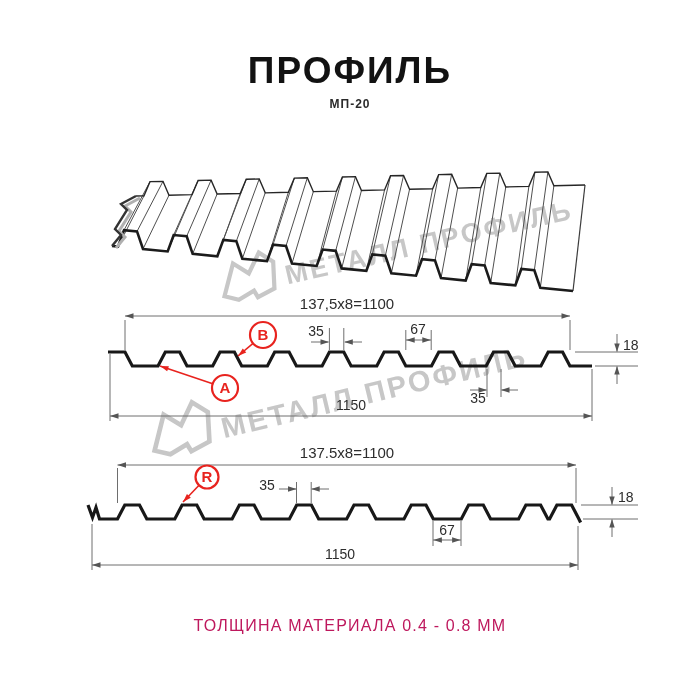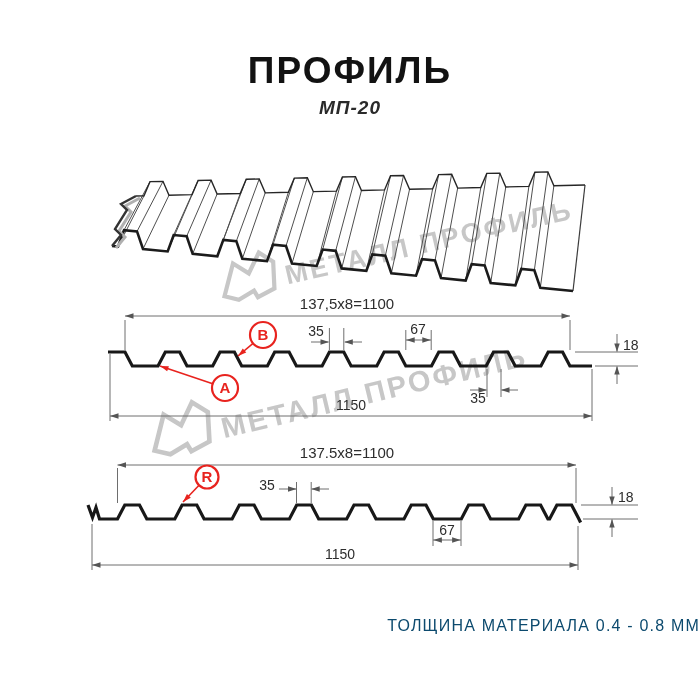--- a/index.html
+++ b/index.html
@@ -6,25 +6,25 @@
   .canvas{
     position:relative;width:700px;height:700px;background:#ffffff;overflow:hidden;
     font-family:"Liberation Sans","DejaVu Sans",sans-serif;
   }
   .title{
     position:absolute;top:50px;left:0;width:700px;text-align:center;
     font-size:37px;font-weight:700;letter-spacing:2px;color:#121212;
   }
   .subtitle{
     position:absolute;top:97px;left:0;width:700px;text-align:center;
-    font-size:19px;font-weight:600;letter-spacing:1px;color:#2a2a2a;font-style:italic;
+    font-size:12px;font-weight:600;letter-spacing:1px;color:#2a2a2a;
   }
   .footer{
-    position:absolute;top:617px;left:0;width:700px;text-align:right;
-    font-size:16px;font-weight:500;letter-spacing:1.2px;color:#0c4a6e;
+    position:absolute;top:617px;left:0;width:700px;text-align:center;
+    font-size:16px;font-weight:500;letter-spacing:1.2px;color:#be185d;
   }
   svg{position:absolute;top:0;left:0;}
   svg text{font-family:"Liberation Sans","DejaVu Sans",sans-serif;}
 </style>
 </head>
 <body>
 
 <div class="canvas">
   <div class="title">ПРОФИЛЬ</div>
   <div class="subtitle">МП-20</div>

